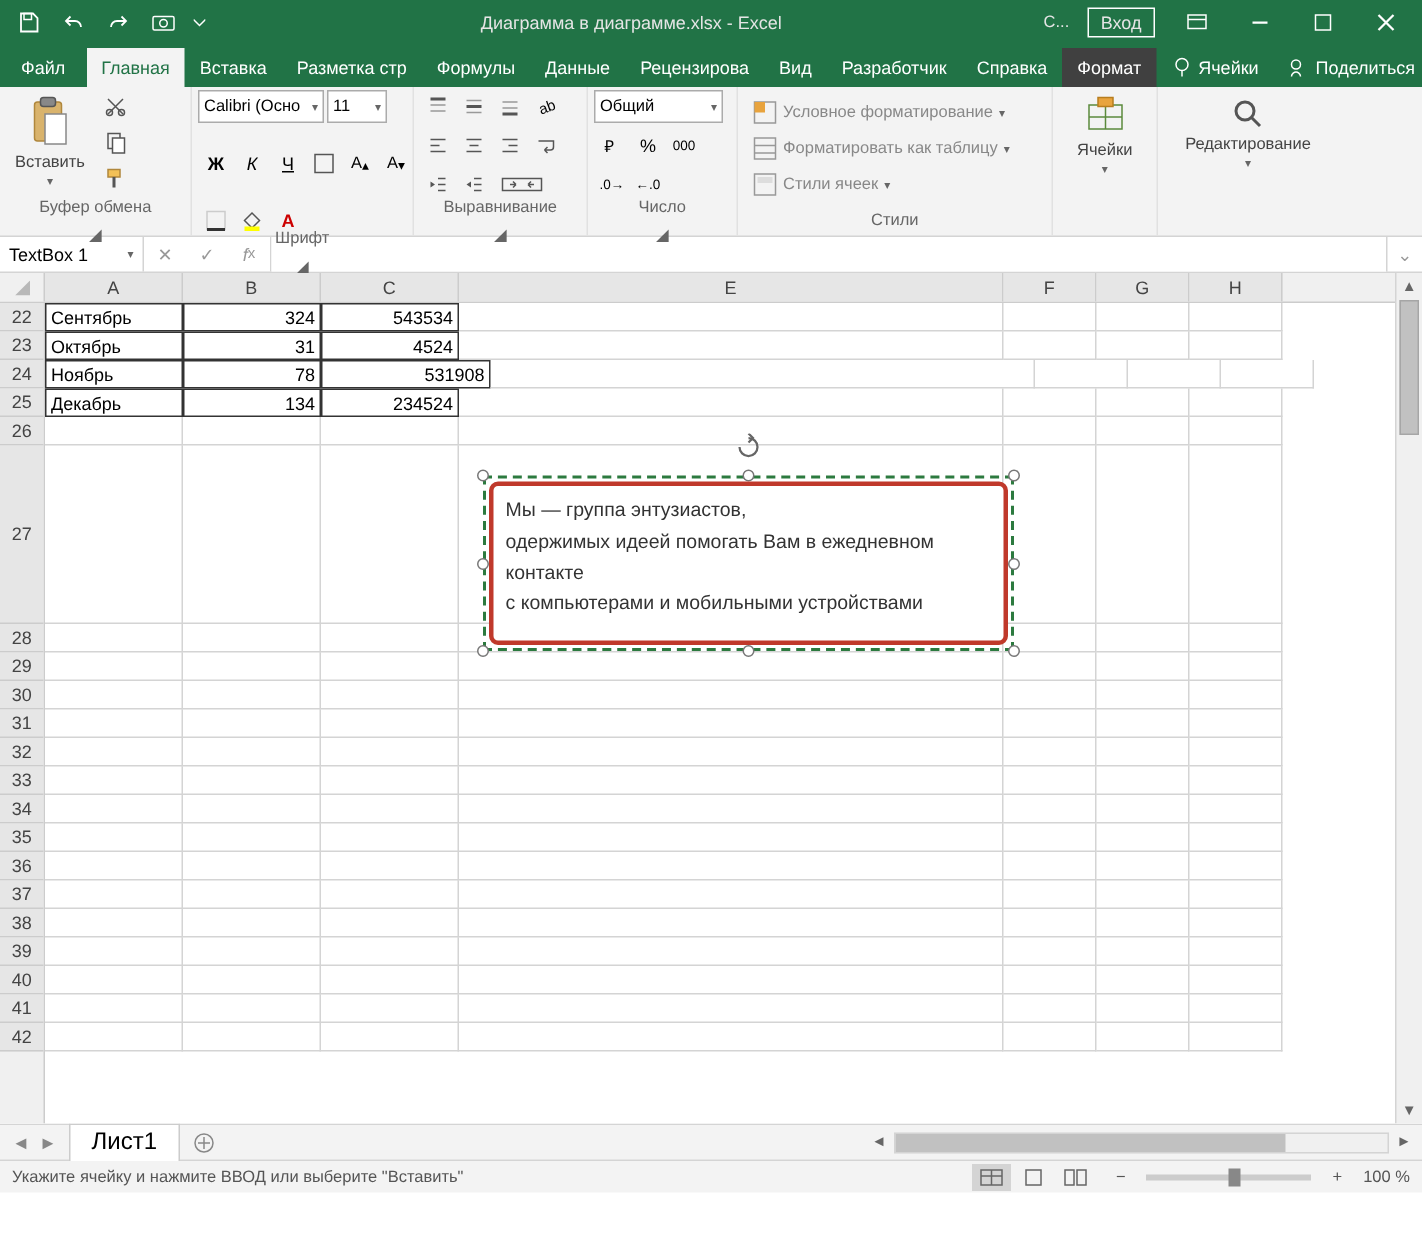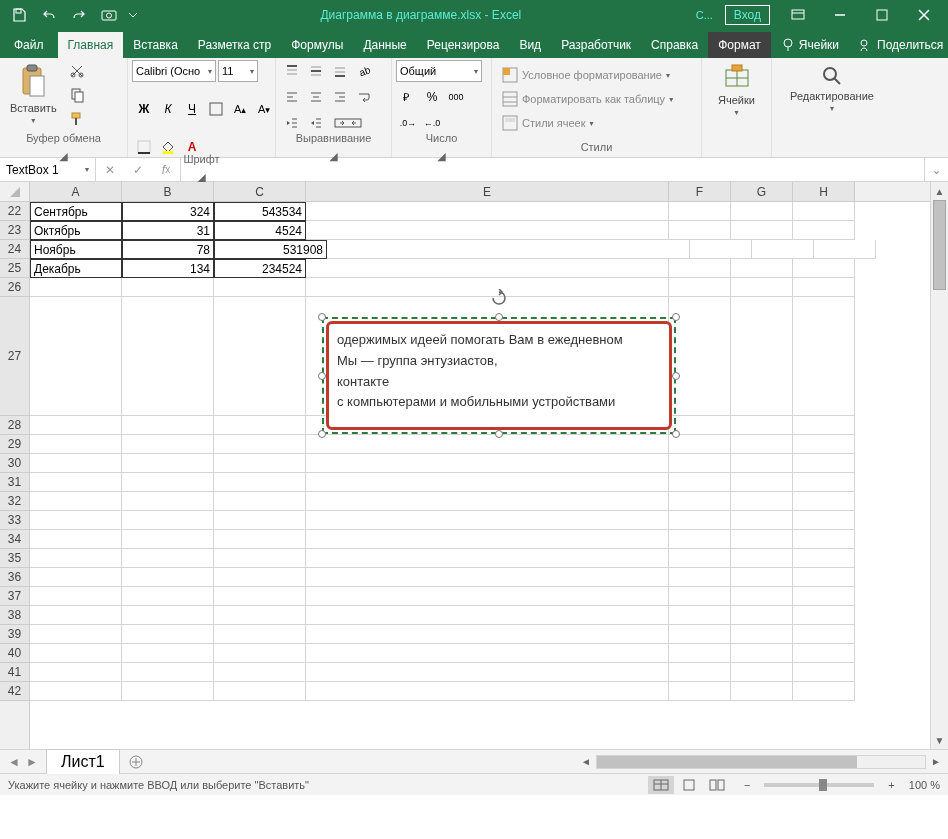--- a/index.html
+++ b/index.html
@@ -1,19 +1,19 @@
 <!DOCTYPE html>
 <html><head>
 <meta charset="utf-8">
 <style>
 * { margin:0; padding:0; box-sizing:border-box; font-family:"Segoe UI",Tahoma,sans-serif; }
 body { width:948px; height:839px; background:#fff; overflow:hidden; font-size:12px; }
 
 
-.titlebar { height:30px; background:#217346; display:flex; align-items:center; color:#5eead4; }
+.titlebar { height:30px; background:#217346; display:flex; align-items:center; color:#e5e5e5; }
 .qat { display:flex; align-items:center; gap:4px; padding:0 6px; }
 .qat-btn { width:26px; height:26px; display:flex; align-items:center; justify-content:center; cursor:pointer; }
 .title-center { flex:1; text-align:center; font-size:12px; }
 .title-right { display:flex; align-items:center; gap:2px; padding-right:4px; }
 .login-box { border:1px solid #fff; padding:2px 8px; font-size:12px; margin:0 6px; }
 .win-btn { width:40px; height:30px; display:flex; align-items:center; justify-content:center; cursor:pointer; }
 
 
 .tabs { height:28px; background:#217346; display:flex; align-items:flex-end; color:#fff; font-size:12px; }
 .tab { padding:6px 10px; cursor:pointer; white-space:nowrap; }
@@ -718,22 +718,22 @@
     <div class="sel-border"></div>
     <div class="sel-handle" style="top:-4px;left:-4px"></div>
     <div class="sel-handle" style="top:-4px;left:calc(50% - 4px)"></div>
     <div class="sel-handle" style="top:-4px;right:-4px"></div>
     <div class="sel-handle" style="top:calc(50% - 4px);left:-4px"></div>
     <div class="sel-handle" style="top:calc(50% - 4px);right:-4px"></div>
     <div class="sel-handle" style="bottom:-4px;left:-4px"></div>
     <div class="sel-handle" style="bottom:-4px;left:calc(50% - 4px)"></div>
     <div class="sel-handle" style="bottom:-4px;right:-4px"></div>
     <div class="tb-inner">
+      <div>Мы — группа энтузиастов,</div>
       <div>одержимых идеей помогать Вам в ежедневном</div>
-      <div>Мы — группа энтузиастов,</div>
       <div>контакте</div>
       <div>с компьютерами и мобильными устройствами</div>
     </div>
   </div>
 
   <div class="vscroll">
     <div class="vscroll-btn">▲</div>
     <div class="vscroll-thumb"></div>
     <div class="vscroll-btn" style="position:absolute;bottom:0;width:100%">▼</div>
   </div>

